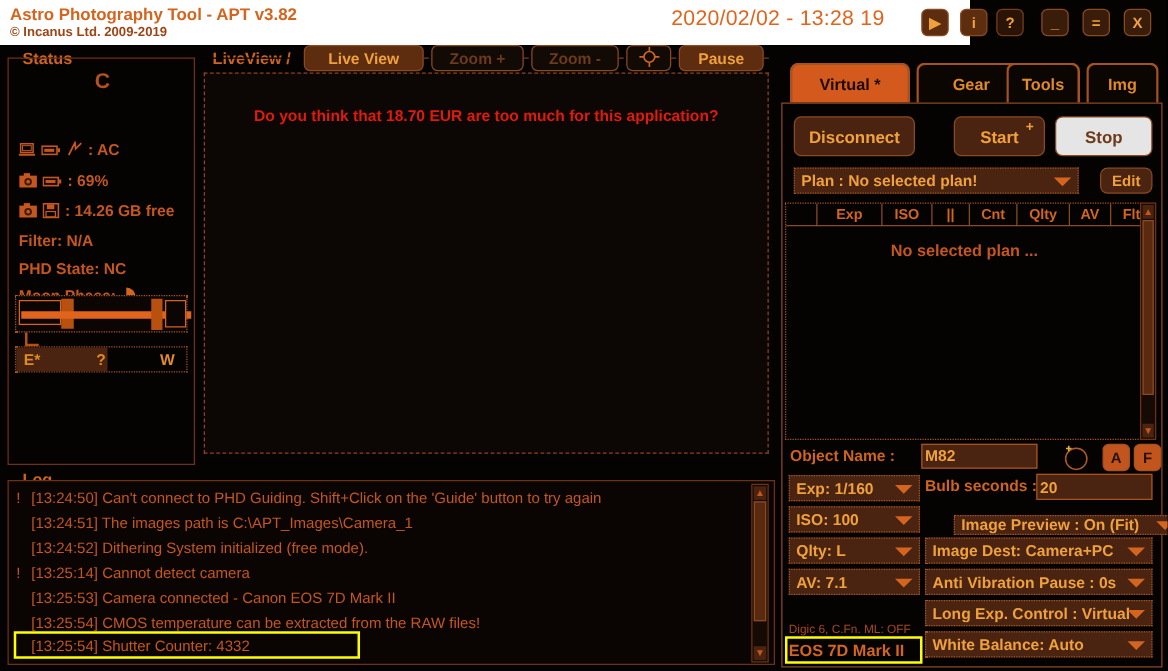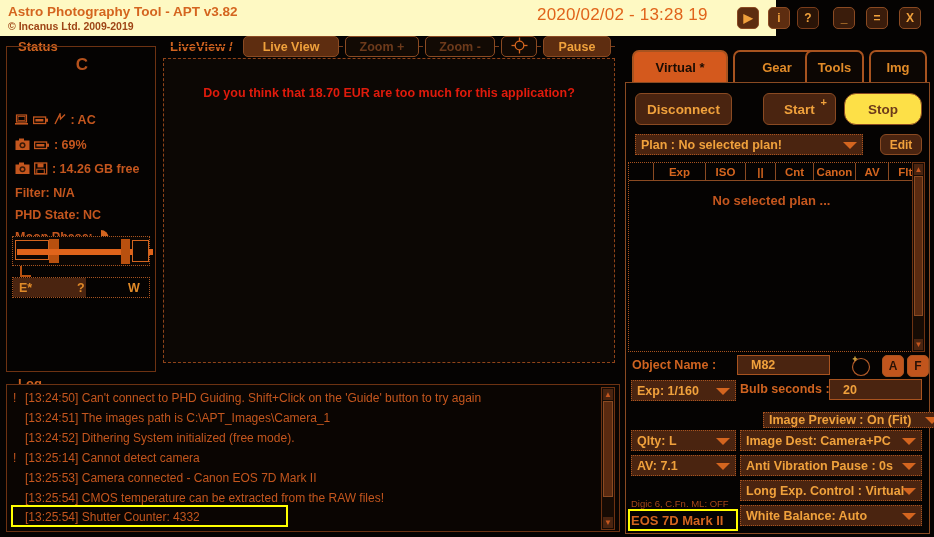--- a/index.html
+++ b/index.html
@@ -1,21 +1,21 @@
 <!DOCTYPE html>
 <html><head>
 <meta charset="utf-8">
 <style>
   html,body{margin:0;padding:0;background:#000;}
   body{width:934px;height:537px;overflow:hidden;font-family:"Liberation Sans",sans-serif;
        color:#c4561e;-webkit-font-smoothing:none;}
   .app{position:relative;width:934px;height:537px;background:#050302;}
 
   
-  .titlebar{position:absolute;left:0;top:0;width:776px;height:36px;background:#fef9c3;}
+  .titlebar{position:absolute;left:0;top:0;width:776px;height:36px;background:#ffffff;}
   .app-title{position:absolute;left:8px;top:4px;font-size:13.5px;font-weight:bold;color:#d4651f;white-space:nowrap;}
   .app-copy{position:absolute;left:8px;top:20px;font-size:10.5px;font-weight:bold;color:#9e4516;white-space:nowrap;}
   .clock{position:absolute;left:537px;top:5px;font-size:17px;color:#e0641b;white-space:nowrap;letter-spacing:.2px;}
   .tbtn{position:absolute;top:7px;width:22px;height:22px;border:1px solid #8a4a22;border-radius:5px;
         background:linear-gradient(#6d3412,#insufficient);background:#5d2d10;color:#f0a13c;font-size:12px;font-weight:bold;
         display:flex;align-items:center;justify-content:center;box-sizing:border-box;}
   .tbtn.plain{background:#2a1407;border-color:#7a3d1b;}
   .tbtn.win{background:#3a1c0b;}
 
   
@@ -57,37 +57,37 @@
   .tab{position:absolute;height:33px;border:2px solid #a8531f;border-bottom:none;border-radius:7px 7px 0 0;
        box-sizing:border-box;display:flex;align-items:center;justify-content:center;
        font-size:13px;font-weight:bold;white-space:nowrap;}
   .tab-act{background:#d4591d;color:#1a0c03;}
   .tab-ina{background:#0c0603;color:#e08a28;}
   .panel{position:absolute;border:1px solid #8a4a22;box-sizing:border-box;background:#050302;}
 
   .pbtn{position:absolute;border:1px solid #8a4a22;border-radius:6px;box-sizing:border-box;
         display:flex;align-items:center;justify-content:center;font-size:13.5px;font-weight:bold;}
   .pbtn-on{background:#4a2410;color:#f0a13c;}
-  .pbtn-off{background:#fde047;color:#6d3a1b;border-radius:12px;}
+  .pbtn-off{background:#e5e5e5;color:#6d3a1b;}
 
   .combo{position:absolute;border:1px dotted #a8531f;box-sizing:border-box;background:#4a2410;
          font-size:12.5px;font-weight:bold;color:#f0a13c;display:flex;align-items:center;}
   .combo .ctext{padding-left:5px;white-space:nowrap;overflow:hidden;}
   .caret{position:absolute;right:5px;top:50%;margin-top:-3px;width:0;height:0;
          border-left:7px solid transparent;border-right:7px solid transparent;border-top:7px solid #d4651f;}
 
   .grid{position:absolute;border:1px dotted #a8531f;box-sizing:border-box;background:#050302;}
   .gh{position:absolute;top:0;height:18px;border-right:1px solid #8a4a22;box-sizing:border-box;
       display:flex;align-items:center;justify-content:center;font-size:11.5px;font-weight:bold;color:#d4651f;}
   .ghrow{position:absolute;left:0;right:0;top:0;height:18px;border-bottom:1px solid #8a4a22;box-sizing:border-box;}
   .gempty{position:absolute;width:100%;text-align:center;font-size:13px;font-weight:bold;color:#c4561e;}
 
   .lbl{position:absolute;font-size:12.5px;font-weight:bold;color:#cf6320;white-space:nowrap;}
   .field{position:absolute;border:1px solid #a8531f;box-sizing:border-box;background:#4a2410;
-         font-size:12.5px;font-weight:bold;color:#f0a13c;display:flex;align-items:center;padding-left:13px;}
+         font-size:12.5px;font-weight:bold;color:#f0a13c;display:flex;align-items:center;padding-left:2px;}
   .rbtn{position:absolute;width:22px;height:22px;border:1px solid #a8531f;border-radius:5px;background:#c1551d;
         color:#2a1206;font-size:12px;font-weight:bold;display:flex;align-items:center;justify-content:center;box-sizing:border-box;}
   .tiny{position:absolute;font-size:9.5px;color:#a8481a;white-space:nowrap;}
   .camname{position:absolute;font-size:13px;font-weight:bold;color:#d4651f;white-space:nowrap;}
 </style>
 </head>
 <body>
 
 <div class="app">
 
@@ -269,21 +269,21 @@
     </div>
     <div class="pbtn pbtn-on" style="left:254px;top:51px;width:42px;height:21px;font-size:12px;">Edit</div>
 
     <div class="grid" style="left:2px;top:79px;width:287px;height:190px;">
       <div class="ghrow"></div>
       <div class="gh" style="left:0;width:25px;"></div>
       <div class="gh" style="left:25px;width:52px;">Exp</div>
       <div class="gh" style="left:77px;width:40px;">ISO</div>
       <div class="gh" style="left:117px;width:30px;">||</div>
       <div class="gh" style="left:147px;width:38px;">Cnt</div>
-      <div class="gh" style="left:185px;width:42px;">Canon</div>
+      <div class="gh" style="left:185px;width:42px;">Qlty</div>
       <div class="gh" style="left:227px;width:33px;">AV</div>
       <div class="gh" style="left:260px;width:37px;border-right:none;">Fltr</div>
       <div class="gempty" style="top:30px;">No selected plan ...</div>
     </div>
     <div class="sb" style="left:286px;top:79px;width:13px;height:190px;">
       <div class="sb-arr" style="top:1px;">▲</div>
       <div class="sb-thumb" style="top:13px;height:140px;"></div>
       <div class="sb-arr" style="bottom:1px;">▼</div>
     </div>
 
@@ -295,20 +295,24 @@
           <path d="M7 3.5 L7 8 M4.8 5.8 L9.2 5.8" stroke="#e0b040" stroke-width="1.3"></path>
         </svg>
     </div>
     <div class="rbtn" style="left:256px;top:272px;">A</div>
     <div class="rbtn" style="left:281px;top:272px;">F</div>
 
     <div class="combo" style="left:5px;top:297px;width:105px;height:21px;">
       <span class="ctext">Exp: 1/160</span>
       <span class="caret"></span>
     </div>
+    <div class="combo" style="left:5px;top:322px;width:105px;height:21px;">
+      <span class="ctext">ISO: 100</span>
+      <span class="caret"></span>
+    </div>
     <div class="combo" style="left:5px;top:347px;width:105px;height:21px;">
       <span class="ctext">Qlty: L</span>
       <span class="caret"></span>
     </div>
     <div class="combo" style="left:5px;top:372px;width:105px;height:21px;">
       <span class="ctext">AV: 7.1</span>
       <span class="caret"></span>
     </div>
 
     <div class="lbl" style="left:114px;top:299px;">Bulb seconds :</div>

